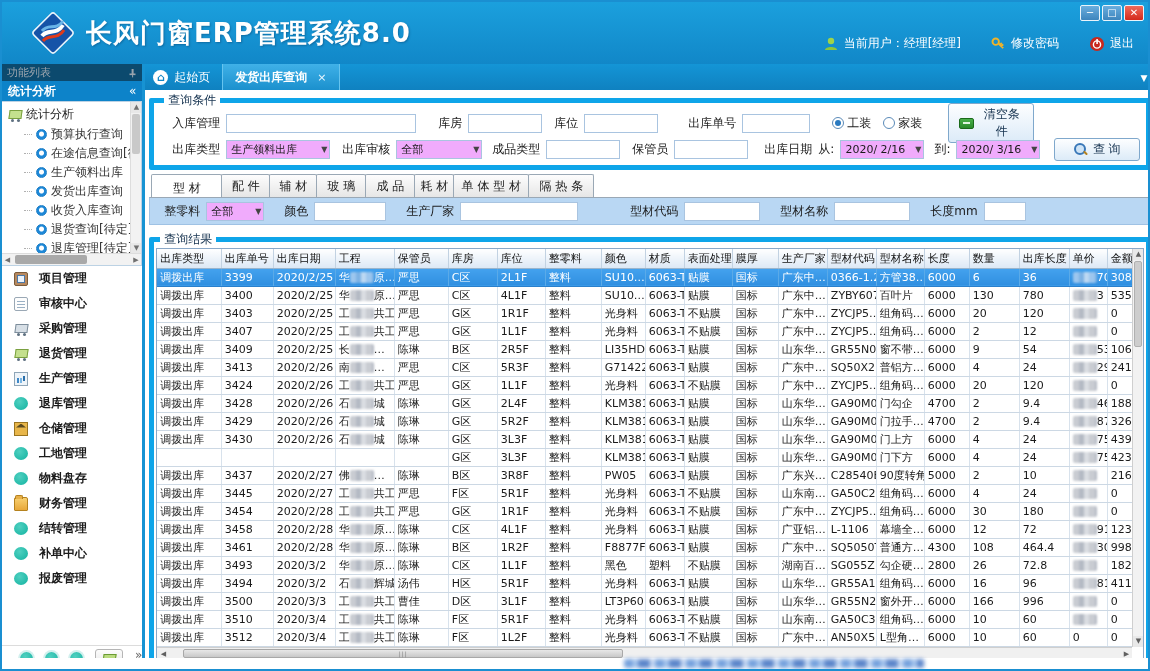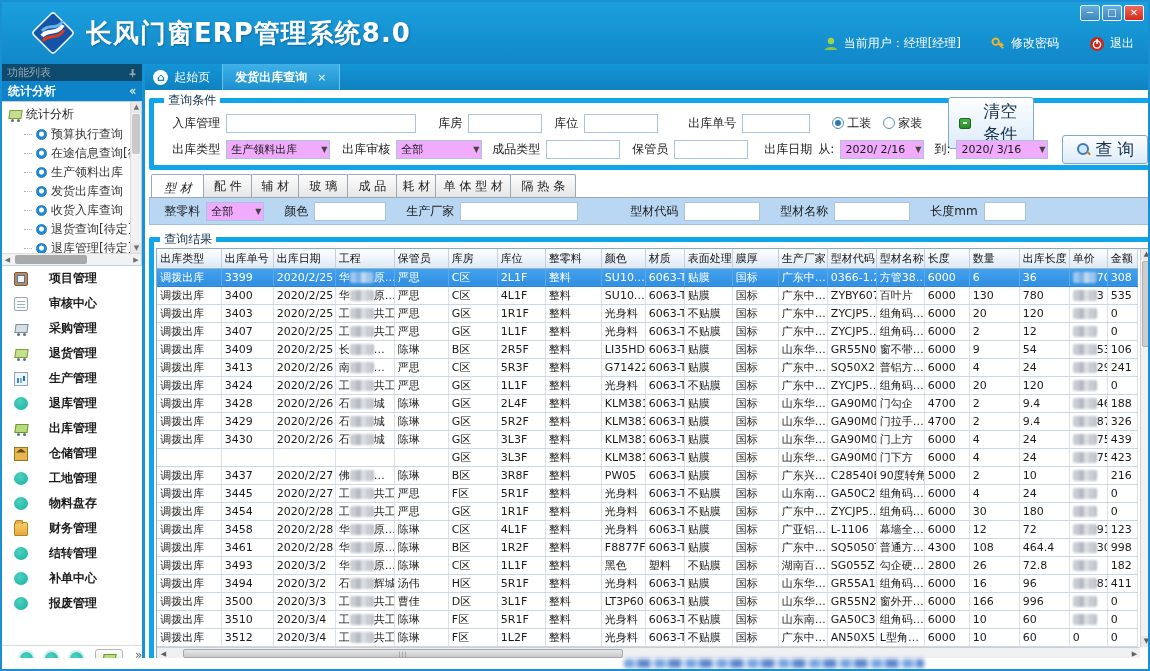--- a/index.html
+++ b/index.html
@@ -33,21 +33,21 @@
   .tdot { width:11px; height:11px; border-radius:50%; background:radial-gradient(circle at 50% 45%, #fff 0 2px, #1d88d8 3px 5px, #9fd0f0 5px); border:1px solid #1d7ec6; flex:0 0 11px; }
   .tree-vscroll { position:absolute; right:0; top:0; width:11px; height:152px; background:#f2f2f2; border-left:1px solid #ddd; }
   .tree-vscroll .arr { height:11px; font-size:7px; color:#707070; text-align:center; line-height:11px; background:#e8e8e8; }
   .tree-vscroll .thumb { margin:1px; height:40px; background:#c9c9c9; border-radius:2px; }
   .tree-vscroll .arr.dn { position:absolute; bottom:0; width:100%; }
   .tree-hscroll { position:absolute; bottom:0; left:0; right:0; height:12px; background:#f2f2f2; border-top:1px solid #ddd; display:flex; align-items:center; }
   .tree-hscroll .arr { width:11px; font-size:7px; color:#707070; text-align:center; }
   .tree-hscroll .thumb { height:9px; width:72px; background:#a9a9a9; border-radius:2px; margin-left:2px; }
   .tree-hscroll .sp { flex:1; }
   .acc { flex:1; overflow:hidden; }
-  .acc-item { height:25px; display:flex; align-items:center; gap:21px; padding-left:12px; font-size:12px; font-weight:700; color:#1b1b1b; cursor:pointer; background:#fff; }
+  .acc-item { height:25px; display:flex; align-items:center; gap:11px; padding-left:12px; font-size:12px; font-weight:700; color:#1b1b1b; cursor:pointer; background:#fff; }
   .side-bottom { height:26px; border-top:1px solid #dcdcdc; display:flex; align-items:center; gap:12px; padding-left:18px; }
   .dotbtn { width:13px; height:13px; border-radius:50%; background:radial-gradient(circle at 40% 35%, #4fd0c0, #17b3a3); box-shadow:0 0 0 2px #d2f0ee; cursor:pointer; }
   .cartbtn { width:28px; height:20px; border:1px solid #b5b5b5; border-radius:3px; background:linear-gradient(#fcfcfc,#e4e4e4); display:flex; align-items:center; justify-content:center; cursor:pointer; }
   .side-chev { color:#666; font-size:12px; cursor:pointer; line-height:8px; text-align:center; }
   .side-chev small { display:block; font-size:8px; color:#888; }
 
   
   .aicon { width:14px; height:14px; display:inline-block; position:relative; flex:0 0 14px; }
   .circle-icon { border-radius:50%; background:radial-gradient(circle at 40% 35%, #4fd0c0, #12b2a0); width:13px; height:13px; }
   .clipboard-icon { background:#b7895f; border:1px solid #7a5a3a; border-radius:2px; }
@@ -77,21 +77,21 @@
 
   
   .content { flex:1; position:relative; background:#fff; padding:2px 4px 0 4px; overflow:hidden; }
   fieldset { border:5px solid #0ea5e9; border-radius:2px; padding:2px 6px 4px 6px; }
   legend { font-size:12px; color:#15324f; padding:0 4px; margin-left:4px; }
   .qrow { display:flex; align-items:center; height:24px; font-size:12px; color:#1a1a1a; }
   .qrow label { white-space:nowrap; }
   .tbx { height:19px; border:1px solid #a9c4e0; background:#fff; font-size:11px; padding:0 3px; font-family:inherit; }
   .combo { height:19px; border:1px solid #a9c4e0; background:#f0abfc; font-size:11px; display:inline-flex; align-items:center; justify-content:space-between; padding:0 2px 0 4px; cursor:pointer; }
   .combo .dd { font-size:8px; color:#444; margin-left:4px; }
-  .btn { display:inline-flex; align-items:center; gap:6px; border:1px solid #7fa8cc; border-radius:3px; background:linear-gradient(#fdfeff,#dcebf8); font-size:17px; padding:2px 10px; cursor:pointer; color:#15324f; }
+  .btn { display:inline-flex; align-items:center; gap:6px; border:1px solid #7fa8cc; border-radius:3px; background:linear-gradient(#fdfeff,#dcebf8); font-size:12px; padding:2px 10px; cursor:pointer; color:#15324f; }
   .radio { width:12px; height:12px; border-radius:50%; border:1px solid #5a8ab8; background:#fff; display:inline-block; position:relative; margin-right:3px; vertical-align:-2px; }
   .radio.on::after { content:''; position:absolute; left:2px; top:2px; width:6px; height:6px; border-radius:50%; background:#2a7ac0; }
   .clear-ico { width:16px; height:11px; background:linear-gradient(#4ab04a,#2a8a2a); border:1px solid #1a6a1a; border-radius:2px; position:relative; }
   .clear-ico::after { content:''; position:absolute; left:3px; top:3px; right:3px; height:2px; background:#dff5df; }
   .mag-ico { width:13px; height:13px; position:relative; }
   .mag-ico::before { content:''; position:absolute; left:0; top:0; width:8px; height:8px; border:2px solid #3a78b8; border-radius:50%; background:#cfe4f6; }
   .mag-ico::after { content:''; position:absolute; left:9px; top:9px; width:5px; height:2px; background:#b5821e; transform:rotate(45deg); border-radius:1px; }
 
   
   .mtabs { display:flex; margin-top:4px; height:23px; align-items:flex-end; padding-left:2px; }
@@ -256,24 +256,20 @@
           </div>
           <div class="acc-item">
             <span class="aicon chart-icon"></span>
             <span>生产管理</span>
           </div>
           <div class="acc-item">
             <span class="aicon circle-icon"></span>
             <span>退库管理</span>
           </div>
           <div class="acc-item">
-            <span class="aicon cart-out-icon"></span>
-            <span>出库管理</span>
-          </div>
-          <div class="acc-item">
             <span class="aicon warehouse-icon"></span>
             <span>仓储管理</span>
           </div>
           <div class="acc-item">
             <span class="aicon circle-icon"></span>
             <span>工地管理</span>
           </div>
           <div class="acc-item">
             <span class="aicon circle-icon"></span>
             <span>物料盘存</span>
@@ -354,33 +350,33 @@
             <input class="tbx" style="width: 74px; margin-left: 6px;">
             <label style="margin-left:12px">保管员</label>
             <input class="tbx" style="width: 74px; margin-left: 6px;">
             <label style="margin-left:16px">出库日期</label>
             <label style="margin-left:6px">从:</label>
             <span class="combo" style="width:84px;margin-left:6px">
                 <span>2020/ 2/16</span>
                 <span class="dd">▼</span>
               </span>
             <label style="margin-left:10px">到:</label>
-            <span class="combo" style="width:92px;margin-left:6px">
+            <span class="combo" style="width:84px;margin-left:6px">
                 <span>2020/ 3/16</span>
                 <span class="dd">▼</span>
               </span>
             <button class="btn" style="margin-left:14px;width:86px;justify-content:center">
               <span class="mag-ico"></span>
               <span>查  询</span>
             </button>
           </div>
         </fieldset>
 
         <div class="mtabs">
-            <div class="mtab active" style="width: 53px; font-style: italic;">型  材</div>
+            <div class="mtab active" style="width: 71px;">型  材</div>
             <div class="mtab" style="width: 49px;">配  件</div>
             <div class="mtab" style="width: 48px;">辅  材</div>
             <div class="mtab" style="width: 50px;">玻  璃</div>
             <div class="mtab" style="width: 50px;">成  品</div>
             <div class="mtab" style="width: 40px;">耗  材</div>
             <div class="mtab" style="width: 76px;">单 体 型 材</div>
             <div class="mtab" style="width: 66px;">隔 热 条</div>
           </div>
 
         <div class="subfilter">

